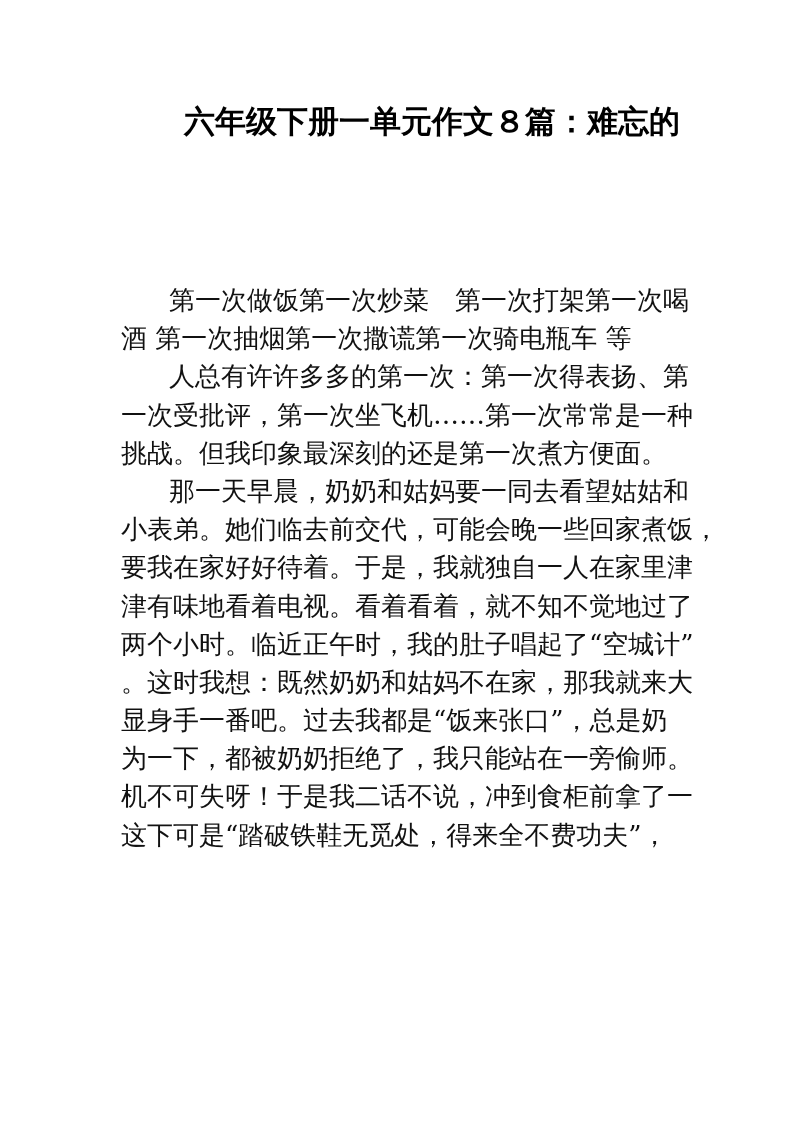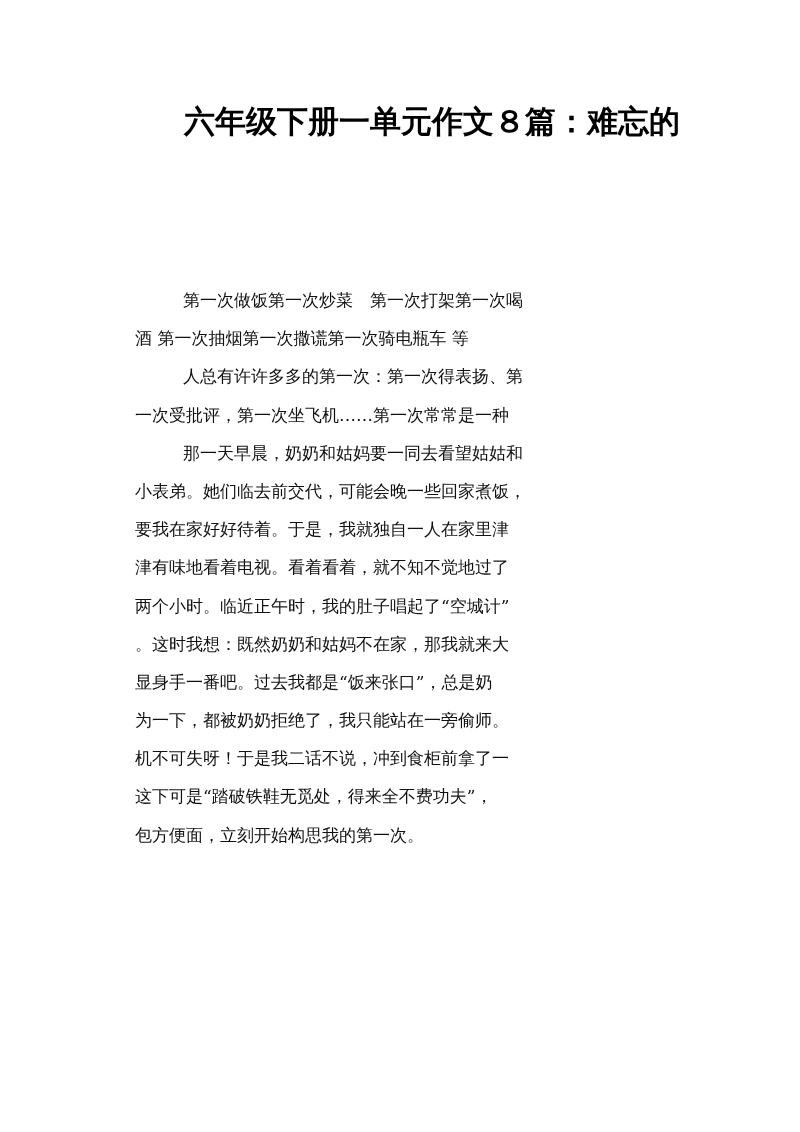--- a/index.html
+++ b/index.html
@@ -26,25 +26,25 @@
       line-height: 47px;
       letter-spacing: 0px;
       color: #000000;
     }
     .title .line {
       display: block;
       white-space: nowrap;
     }
     .body-text {
       position: absolute;
-      left: 135px;
+      left: 121px;
       top: 281px;
       width: 530px;
       font-family: "DejaVu Serif", "Liberation Serif", serif;
-      font-size: 17px;
+      font-size: 26px;
       line-height: 38.2px;
       color: #111111;
     }
     .body-text .line {
       display: block;
       white-space: nowrap;
       height: 38.2px;
     }
     .body-text .line.indent {
       padding-left: 48px;
@@ -55,24 +55,24 @@
 
 <div class="title">
   <span class="line">六年级下册一单元作文８篇：难忘的</span>
 </div>
 
 <div class="body-text">
   <span class="line indent">第一次做饭第一次炒菜　第一次打架第一次喝</span>
   <span class="line">酒 第一次抽烟第一次撒谎第一次骑电瓶车 等</span>
   <span class="line indent">人总有许许多多的第一次：第一次得表扬、第</span>
   <span class="line">一次受批评，第一次坐飞机……第一次常常是一种</span>
+  <span class="line">挑战。但我印象最深刻的还是第一次煮方便面。</span>
   <span class="line indent">那一天早晨，奶奶和姑妈要一同去看望姑姑和</span>
   <span class="line">小表弟。她们临去前交代，可能会晚一些回家煮饭，</span>
   <span class="line">要我在家好好待着。于是，我就独自一人在家里津</span>
   <span class="line">津有味地看着电视。看着看着，就不知不觉地过了</span>
   <span class="line">两个小时。临近正午时，我的肚子唱起了“空城计”</span>
   <span class="line">。这时我想：既然奶奶和姑妈不在家，那我就来大</span>
   <span class="line">显身手一番吧。过去我都是“饭来张口”，总是奶</span>
   <span class="line">为一下，都被奶奶拒绝了，我只能站在一旁偷师。</span>
   <span class="line">机不可失呀！于是我二话不说，冲到食柜前拿了一</span>
   <span class="line">这下可是“踏破铁鞋无觅处，得来全不费功夫”，</span>
-  <span class="line">包方便面，立刻开始构思我的第一次。</span>
 </div>
 
 </body></html>

